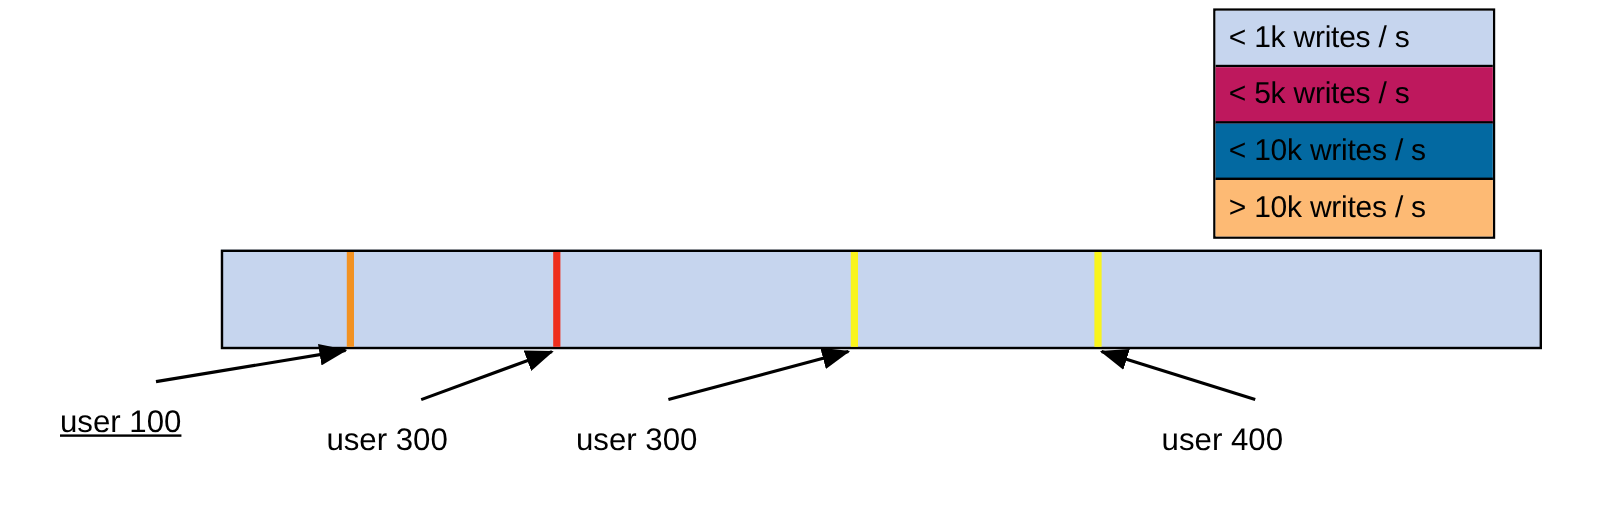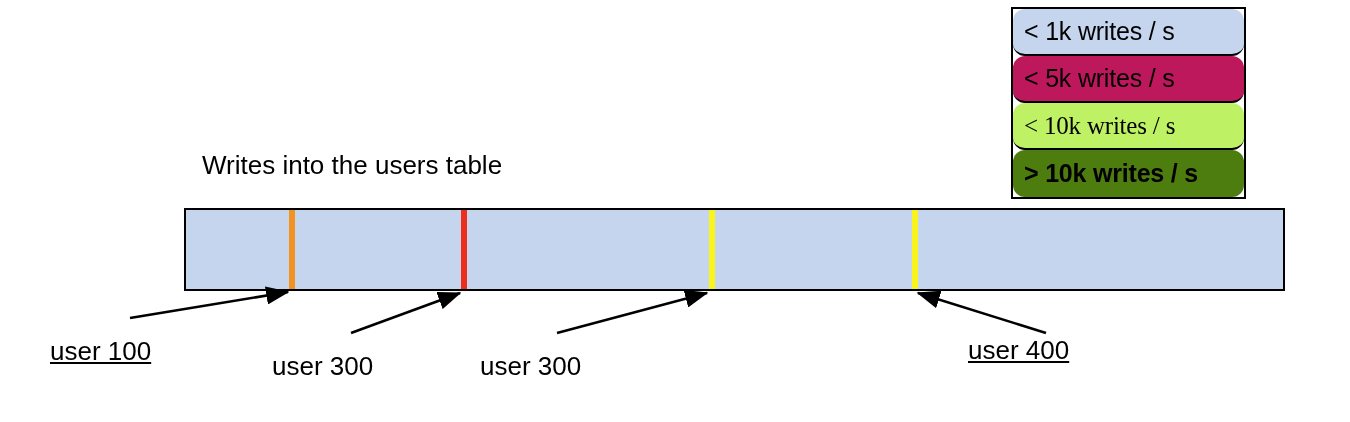--- a/index.html
+++ b/index.html
@@ -28,21 +28,20 @@
     border: 2px solid #000000;
     box-sizing: border-box;
   }
   .legend-row {
     height: 47px;
     box-sizing: border-box;
     display: flex;
     align-items: center;
     padding-left: 11px;
     border-bottom: 2px solid #000000;
-    border-radius: 12px;
   }
   .legend-row:last-child {
     border-bottom: none;
   }
   .legend-label {
     font-size: 25px;
     line-height: 1;
     white-space: nowrap;
     letter-spacing: -0.2px;
   }
@@ -98,29 +97,28 @@
 
 <div id="canvas">
 
   <div class="legend">
     <div class="legend-row" style="background:#c6d5ee;">
       <span class="legend-label">&lt; 1k writes / s</span>
     </div>
     <div class="legend-row" style="background:#be185d;">
       <span class="legend-label">&lt; 5k writes / s</span>
     </div>
-    <div class="legend-row" style="background:#bef264;font-family:Liberation Serif, serif;">
+    <div class="legend-row" style="background:#0369a1;">
       <span class="legend-label">&lt; 10k writes / s</span>
     </div>
-    <div class="legend-row" style="background:#4d7c0f;font-weight:bold;">
+    <div class="legend-row" style="background:#fdba74;">
       <span class="legend-label">&gt; 10k writes / s</span>
     </div>
   </div>
 
-  <div class="chart-title">Writes into the users table</div>
 
   <div class="bar">
     <div class="bar-marker" style="left:103px;background:#f29222;"></div>
     <div class="bar-marker" style="left:275px;background:#ee2e1d;"></div>
     <div class="bar-marker" style="left:523px;background:#f9f41c;"></div>
     <div class="bar-marker" style="left:726px;background:#f9f41c;"></div>
   </div>
 
   <svg class="arrows" viewBox="0 0 1350 422" width="1350" height="422">
     <defs>
@@ -130,15 +128,15 @@
     </defs>
     <line x1="130" y1="318" x2="288" y2="292" stroke="#000000" stroke-width="2.6" marker-end="url(#arrowhead)"></line>
     <line x1="351" y1="333" x2="460" y2="293" stroke="#000000" stroke-width="2.6" marker-end="url(#arrowhead)"></line>
     <line x1="557" y1="333" x2="707" y2="293" stroke="#000000" stroke-width="2.6" marker-end="url(#arrowhead)"></line>
     <line x1="1046" y1="333" x2="918" y2="293" stroke="#000000" stroke-width="2.6" marker-end="url(#arrowhead)"></line>
   </svg>
 
   <div class="callout" style="left:50px;  top:338px;text-decoration:underline;">user 100</div>
   <div class="callout" style="left:272px; top:353px;">user 300</div>
   <div class="callout" style="left:480px; top:353px;">user 300</div>
-  <div class="callout" style="left:968px; top:337px;text-decoration:underline;">user 400</div>
+  <div class="callout" style="left:968px; top:353px;">user 400</div>
 
 </div>
 
 </body></html>

